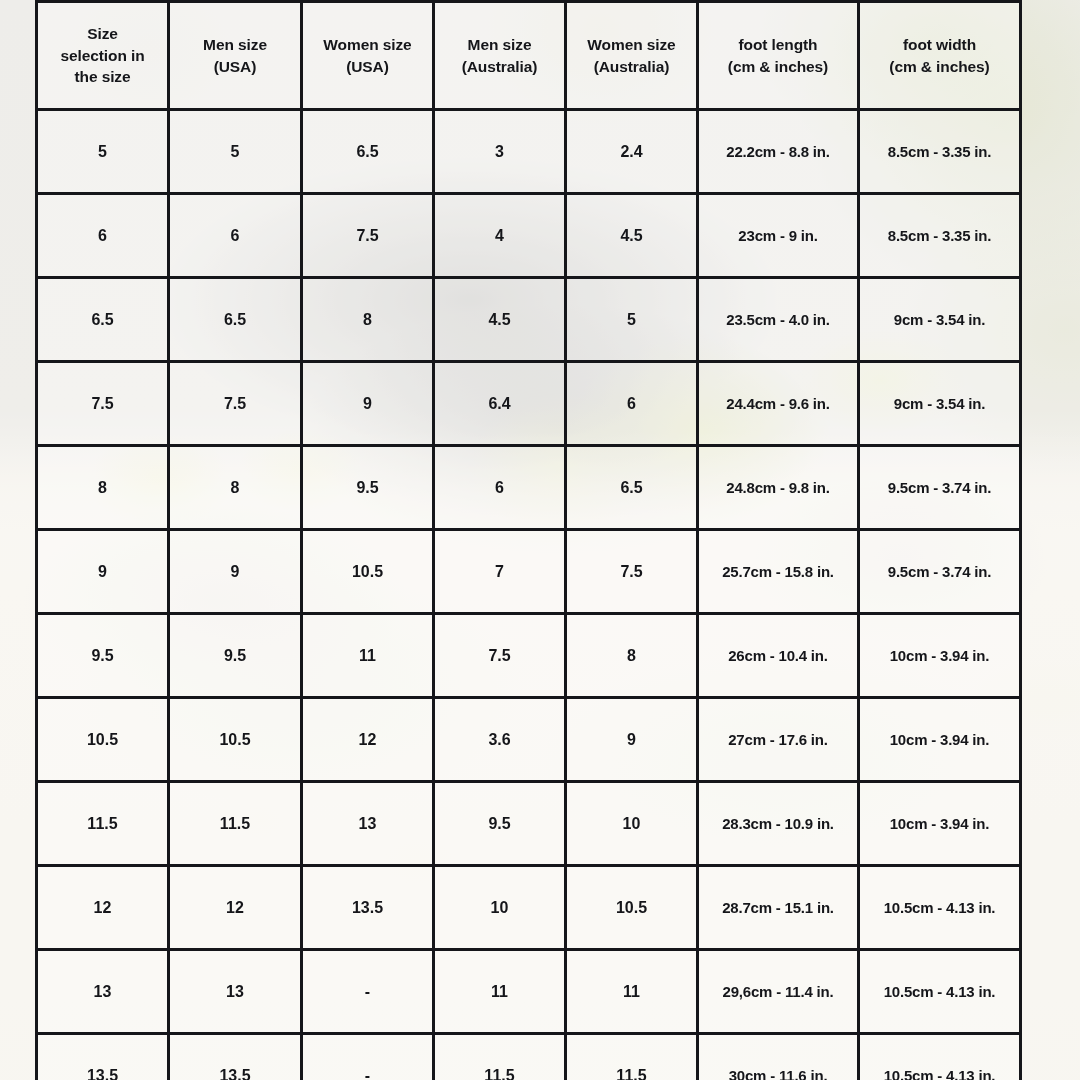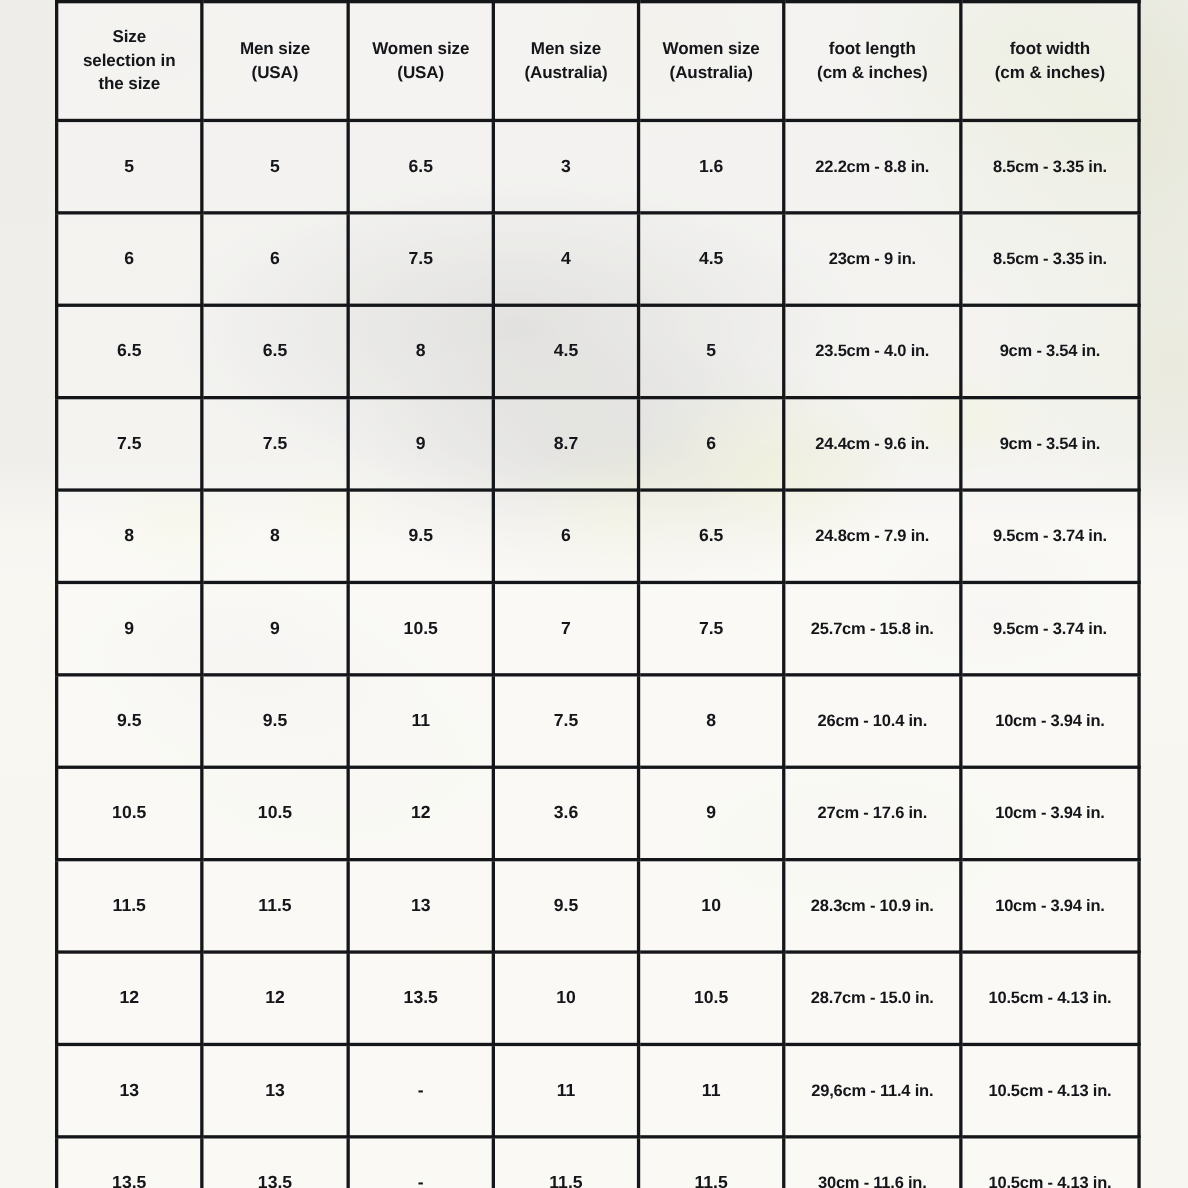--- a/index.html
+++ b/index.html
@@ -74,21 +74,21 @@
       linear-gradient(to bottom, rgba(255,255,255,0) 40%, rgba(252,250,244,0.72) 50%, rgba(250,248,241,0.88) 62%, rgba(248,246,239,0.92) 100%);
   }
   
   .bg-veil {
     background: rgba(247,246,242,0.55);
   }
 
   
   .table-wrap {
     position: absolute;
-    left: 50px;
+    left: 35px;
     top: 0;
     width: 984px;
     height: 1080px;
   }
   table.size-table {
     width: 984px;
     border-collapse: collapse;
     table-layout: fixed;
   }
   table.size-table td,
@@ -186,21 +186,21 @@
             <span class="hdr-line">(cm &amp; inches)</span>
           </th>
         </tr>
       </thead>
       <tbody id="table-body">
           <tr>
             <td class="num">5</td>
             <td class="num">5</td>
             <td class="num">6.5</td>
             <td class="num">3</td>
-            <td class="num">1.6</td>
+            <td class="num">2.4</td>
             <td>22.2cm - 8.8 in.</td>
             <td>8.5cm - 3.35 in.</td>
           </tr>
           <tr>
             <td class="num">6</td>
             <td class="num">6</td>
             <td class="num">7.5</td>
             <td class="num">4</td>
             <td class="num">4.5</td>
             <td>23cm - 9 in.</td>
@@ -212,32 +212,32 @@
             <td class="num">8</td>
             <td class="num">4.5</td>
             <td class="num">5</td>
             <td>23.5cm - 4.0 in.</td>
             <td>9cm - 3.54 in.</td>
           </tr>
           <tr>
             <td class="num">7.5</td>
             <td class="num">7.5</td>
             <td class="num">9</td>
-            <td class="num">8.7</td>
+            <td class="num">6.4</td>
             <td class="num">6</td>
             <td>24.4cm - 9.6 in.</td>
             <td>9cm - 3.54 in.</td>
           </tr>
           <tr>
             <td class="num">8</td>
             <td class="num">8</td>
             <td class="num">9.5</td>
             <td class="num">6</td>
             <td class="num">6.5</td>
-            <td>24.8cm - 7.9 in.</td>
+            <td>24.8cm - 9.8 in.</td>
             <td>9.5cm - 3.74 in.</td>
           </tr>
           <tr>
             <td class="num">9</td>
             <td class="num">9</td>
             <td class="num">10.5</td>
             <td class="num">7</td>
             <td class="num">7.5</td>
             <td>25.7cm - 15.8 in.</td>
             <td>9.5cm - 3.74 in.</td>
@@ -268,21 +268,21 @@
             <td class="num">10</td>
             <td>28.3cm - 10.9 in.</td>
             <td>10cm - 3.94 in.</td>
           </tr>
           <tr>
             <td class="num">12</td>
             <td class="num">12</td>
             <td class="num">13.5</td>
             <td class="num">10</td>
             <td class="num">10.5</td>
-            <td>28.7cm - 15.0 in.</td>
+            <td>28.7cm - 15.1 in.</td>
             <td>10.5cm - 4.13 in.</td>
           </tr>
           <tr>
             <td class="num">13</td>
             <td class="num">13</td>
             <td class="num">-</td>
             <td class="num">11</td>
             <td class="num">11</td>
             <td>29,6cm - 11.4 in.</td>
             <td>10.5cm - 4.13 in.</td>

